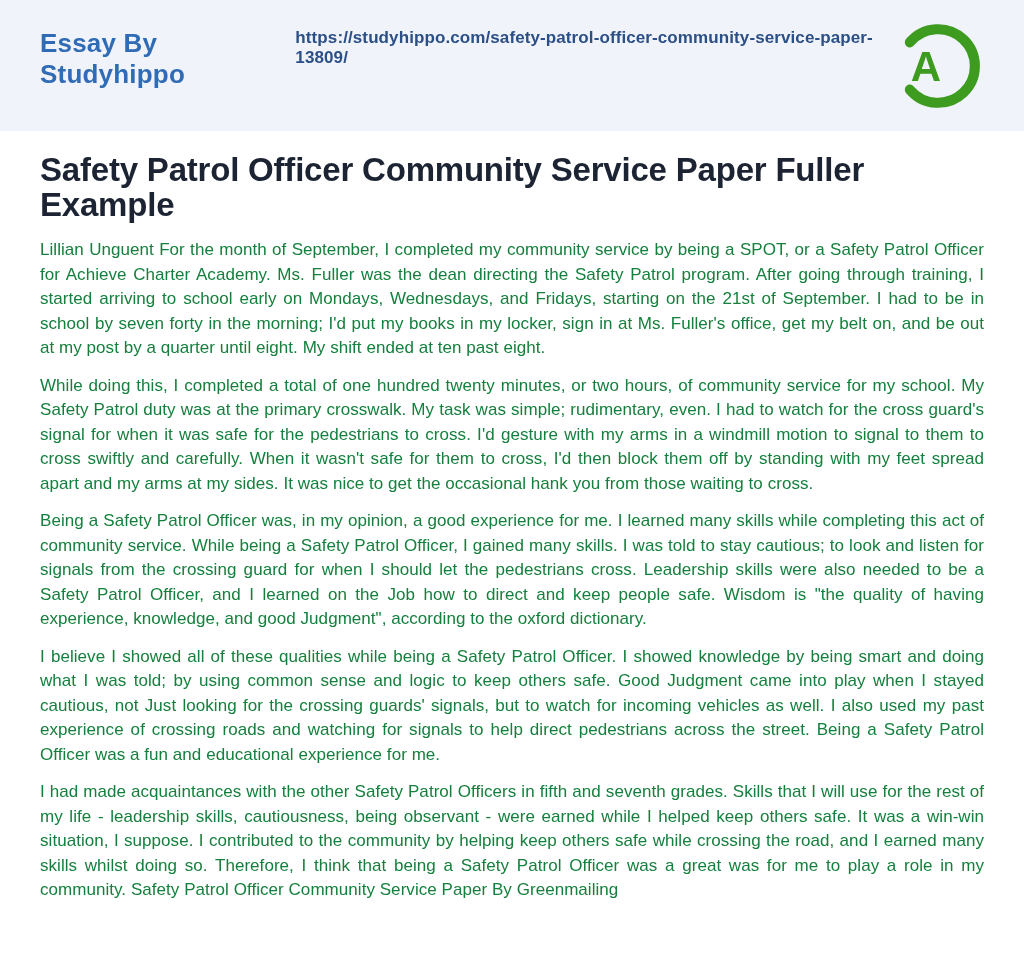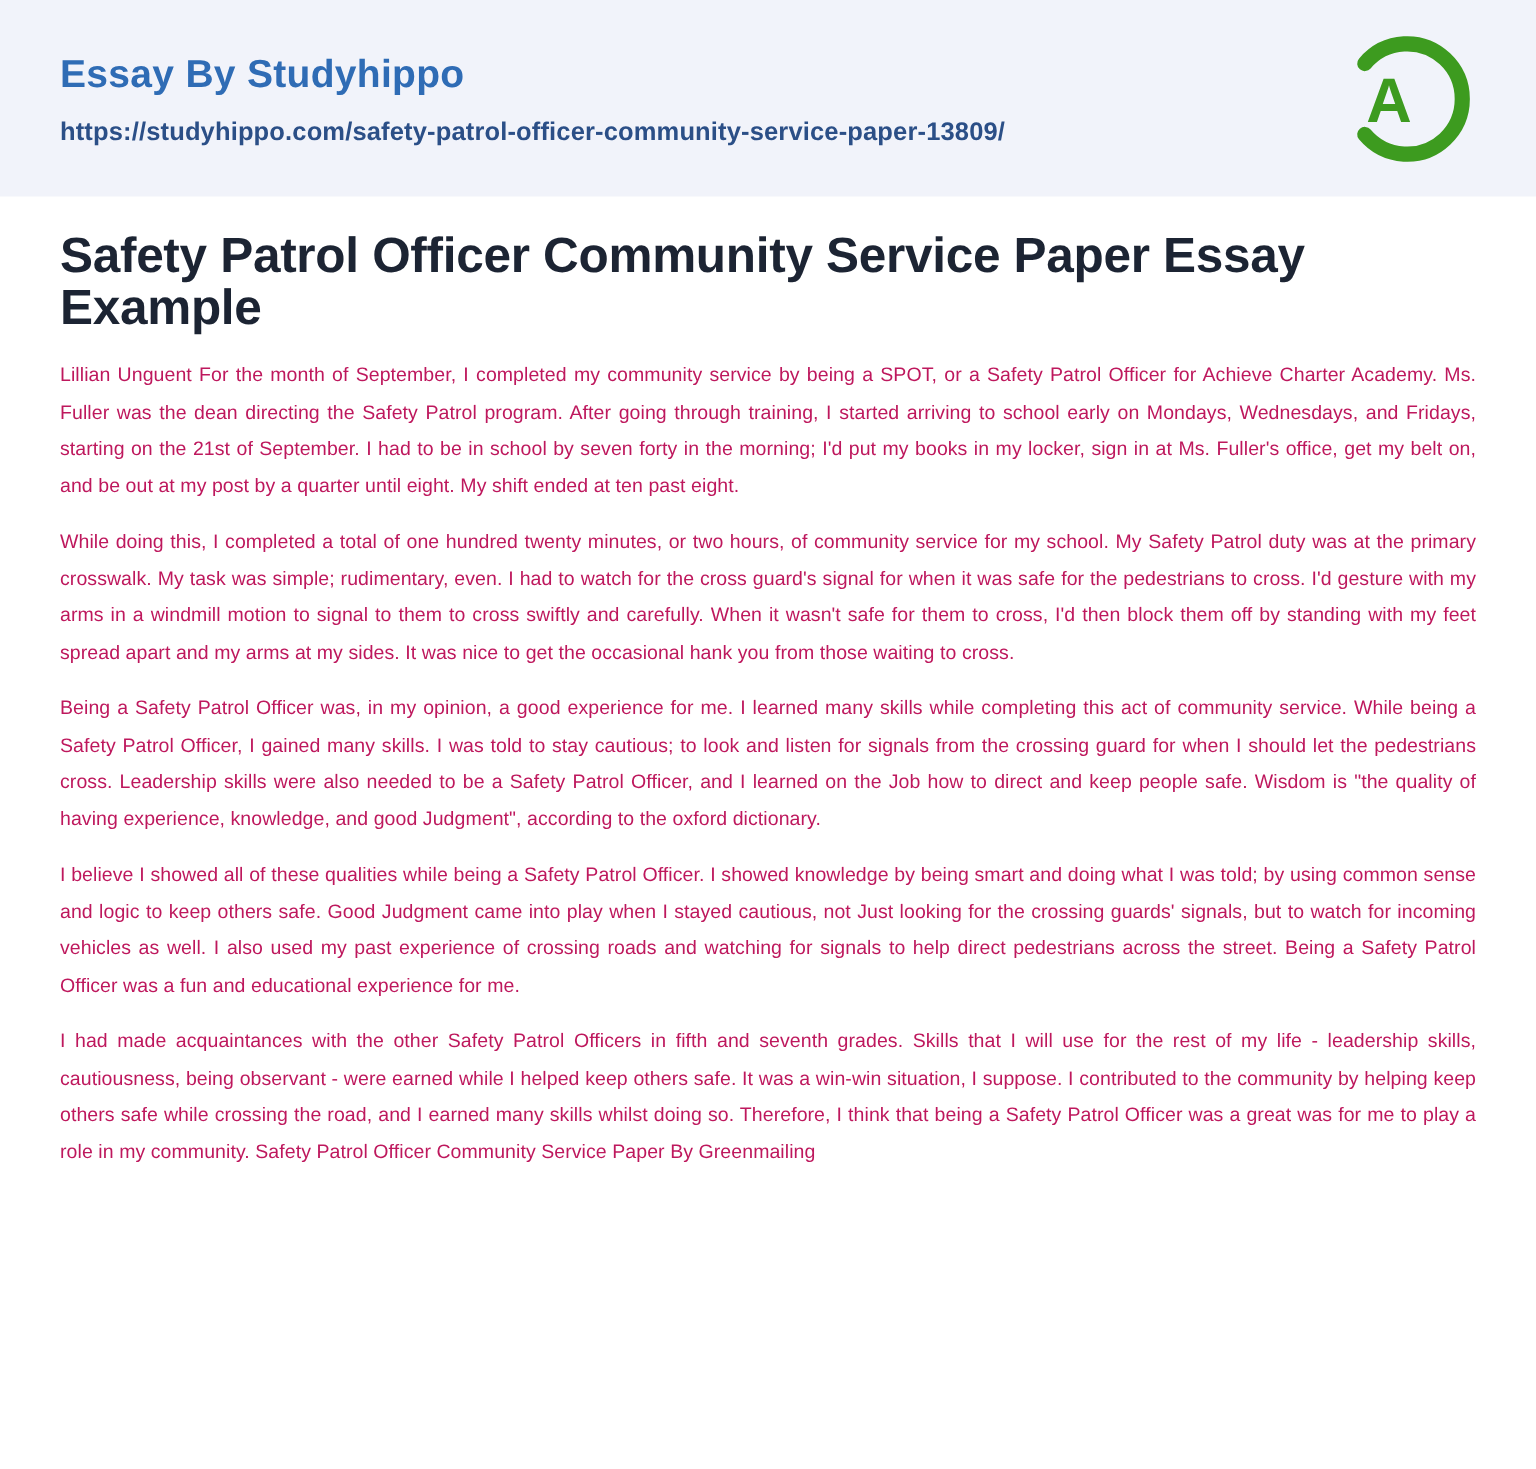--- a/index.html
+++ b/index.html
@@ -12,21 +12,21 @@
   }
   
   .page-header {
     background: #f1f3fa;
     height: 131px;
     padding: 0 40px;
     display: flex;
     align-items: center;
     justify-content: space-between;
   }
-  .header-left { display: flex; flex-direction: column; }
+  .header-left { display: flex; flex-direction: row; }
   .site-label {
     color: #2f6cb5;
     font-size: 26px;
     font-weight: 700;
     letter-spacing: 0.2px;
     margin-bottom: 13px;
   }
   .essay-url {
     color: #2b4f87;
     font-size: 17px;
@@ -58,22 +58,22 @@
   .essay-title {
     color: #1c2433;
     font-size: 33px;
     line-height: 35px;
     font-weight: 800;
     letter-spacing: -0.2px;
     max-width: 910px;
     margin-bottom: 16px;
   }
   .essay-paragraph {
-    color: #be185d;
-    font-size: 13px;
+    color: #15803d;
+    font-size: 17px;
     line-height: 24.5px;
     text-align: justify;
     margin-bottom: 13px;
     letter-spacing: 0.05px;
   }
 </style>
 </head>
 <body>
 
 <header class="page-header">
@@ -83,19 +83,19 @@
   </div>
   <div class="logo">
     <svg viewBox="0 0 100 100" width="92" height="92" aria-hidden="true">
       <path d="M 19.4 24.3 A 40 40 0 1 1 19.4 75.7" fill="none" stroke="#3d9b1f" stroke-width="11" stroke-linecap="round"></path>
     </svg>
     <span class="letter">A</span>
   </div>
 </header>
 
 <main class="article">
-  <h1 class="essay-title">Safety Patrol Officer Community Service Paper Essay Example</h1>
+  <h1 class="essay-title">Safety Patrol Officer Community Service Paper Fuller Example</h1>
   <p class="essay-paragraph">Lillian Unguent For the month of September, I completed my community service by being a SPOT, or a Safety Patrol Officer for Achieve Charter Academy. Ms. Fuller was the dean directing the Safety Patrol program. After going through training, I started arriving to school early on Mondays, Wednesdays, and Fridays, starting on the 21st of September. I had to be in school by seven forty in the morning; I'd put my books in my locker, sign in at Ms. Fuller's office, get my belt on, and be out at my post by a quarter until eight. My shift ended at ten past eight.</p>
   <p class="essay-paragraph">While doing this, I completed a total of one hundred twenty minutes, or two hours, of community service for my school. My Safety Patrol duty was at the primary crosswalk. My task was simple; rudimentary, even. I had to watch for the cross guard's signal for when it was safe for the pedestrians to cross. I'd gesture with my arms in a windmill motion to signal to them to cross swiftly and carefully. When it wasn't safe for them to cross, I'd then block them off by standing with my feet spread apart and my arms at my sides. It was nice to get the occasional hank you from those waiting to cross.</p>
   <p class="essay-paragraph">Being a Safety Patrol Officer was, in my opinion, a good experience for me. I learned many skills while completing this act of community service. While being a Safety Patrol Officer, I gained many skills. I was told to stay cautious; to look and listen for signals from the crossing guard for when I should let the pedestrians cross. Leadership skills were also needed to be a Safety Patrol Officer, and I learned on the Job how to direct and keep people safe. Wisdom is "the quality of having experience, knowledge, and good Judgment", according to the oxford dictionary.</p>
   <p class="essay-paragraph">I believe I showed all of these qualities while being a Safety Patrol Officer. I showed knowledge by being smart and doing what I was told; by using common sense and logic to keep others safe. Good Judgment came into play when I stayed cautious, not Just looking for the crossing guards' signals, but to watch for incoming vehicles as well. I also used my past experience of crossing roads and watching for signals to help direct pedestrians across the street. Being a Safety Patrol Officer was a fun and educational experience for me.</p>
   <p class="essay-paragraph">I had made acquaintances with the other Safety Patrol Officers in fifth and seventh grades. Skills that I will use for the rest of my life - leadership skills, cautiousness, being observant - were earned while I helped keep others safe. It was a win-win situation, I suppose. I contributed to the community by helping keep others safe while crossing the road, and I earned many skills whilst doing so. Therefore, I think that being a Safety Patrol Officer was a great was for me to play a role in my community. Safety Patrol Officer Community Service Paper By Greenmailing</p>
 </main>
 
 </body></html>

